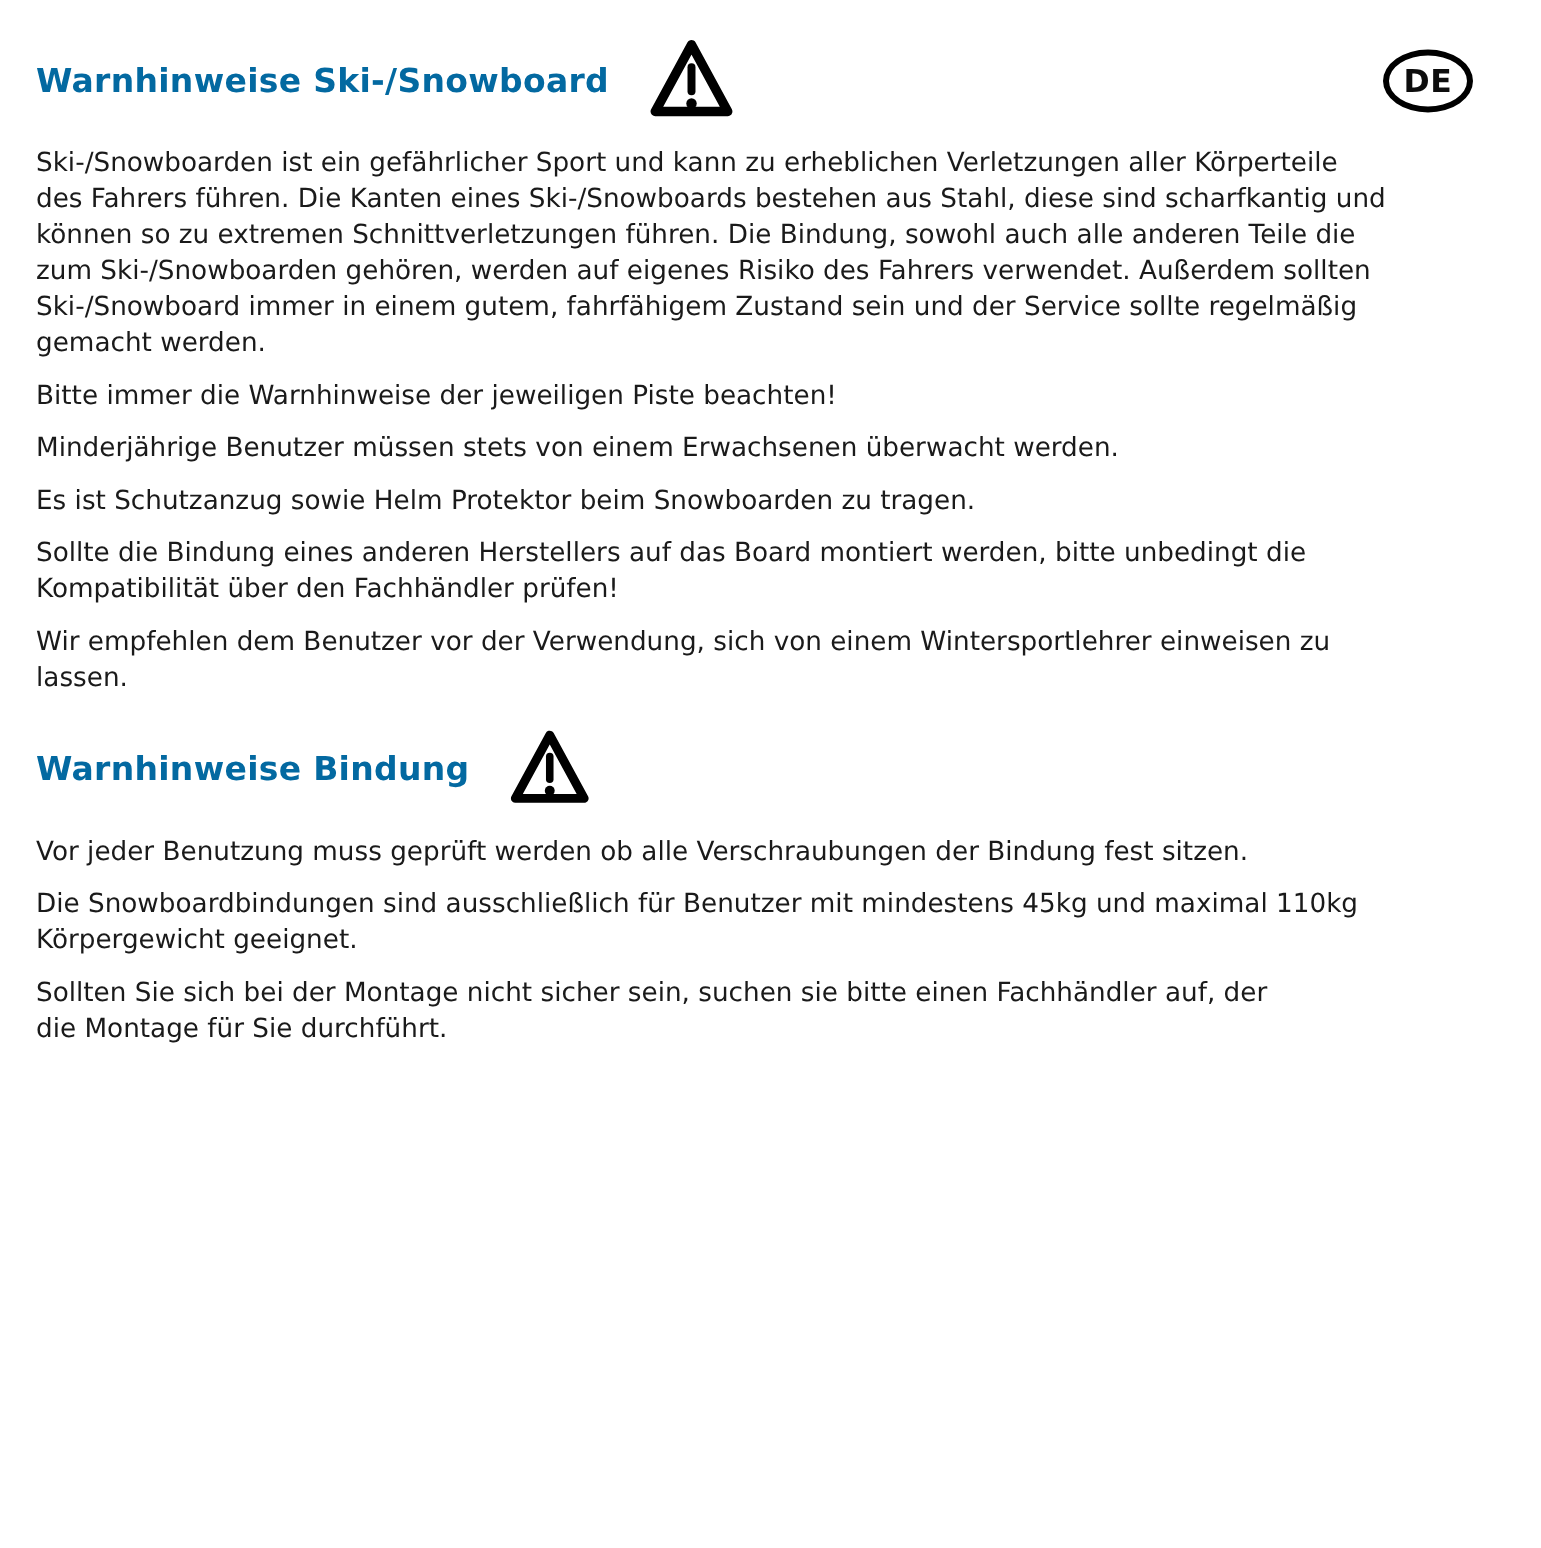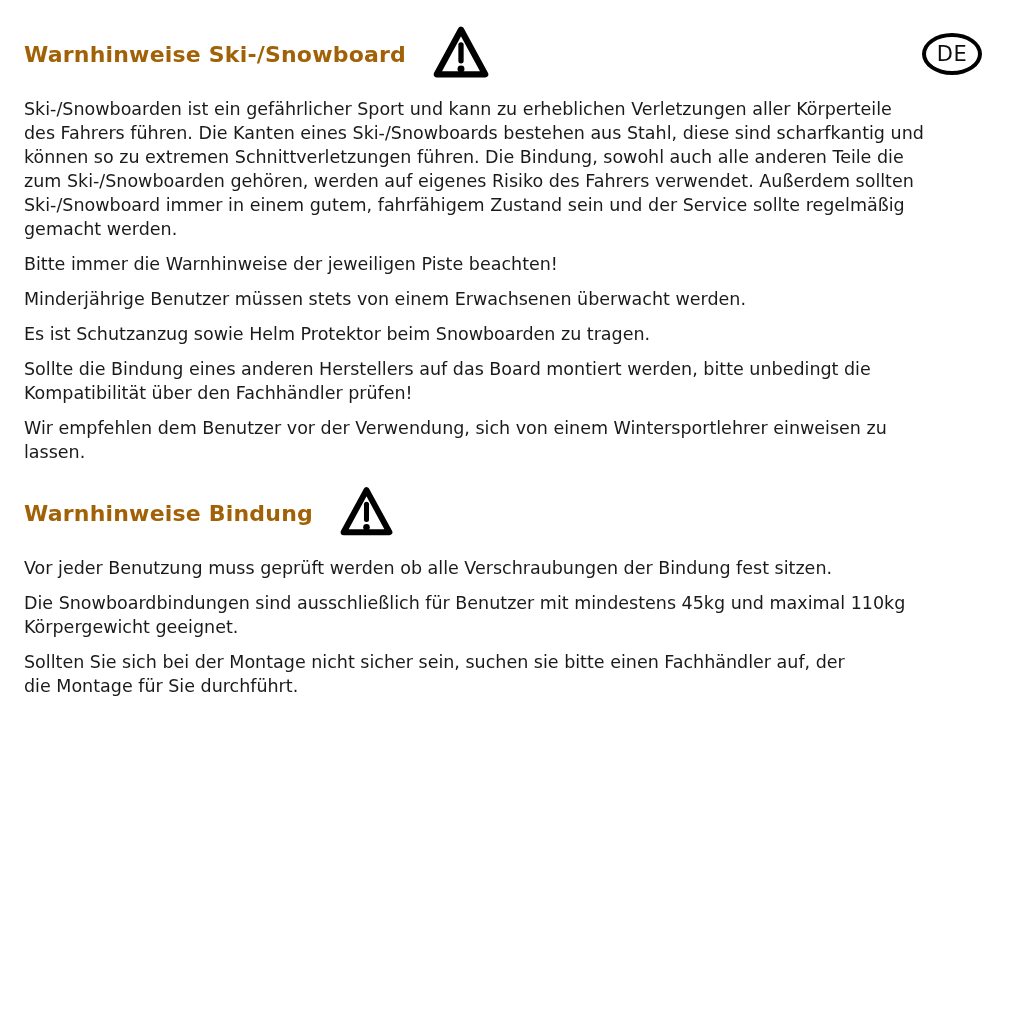--- a/index.html
+++ b/index.html
@@ -23,42 +23,42 @@
     align-items: center;
     height: 58px;
   }
   .section-header.second {
     margin-top: 20px;
   }
   .section-title {
     margin: 0;
     font-size: 22px;
     font-weight: bold;
-    color: #a16207;
+    color: #0369a1;
     letter-spacing: 0.2px;
     white-space: nowrap;
   }
   .tri {
     display: inline-flex;
     margin-left: 26px;
     flex: 0 0 auto;
   }
   .tri svg { display: block; }
   .badge {
     margin-left: auto;
     margin-right: 21px;
     width: 60px;
     height: 42px;
     border: 4px solid #000000;
     border-radius: 50%;
     display: flex;
     align-items: center;
     justify-content: center;
     font-size: 21px;
-    font-weight: normal;
+    font-weight: bold;
     color: #0d0d0d;
     letter-spacing: 0.5px;
     flex: 0 0 auto;
   }
   p.body-par {
     margin: 11px 0 0 0;
     font-size: 17.5px;
     line-height: 24px;
     color: #1a1a1a;
     white-space: pre;

